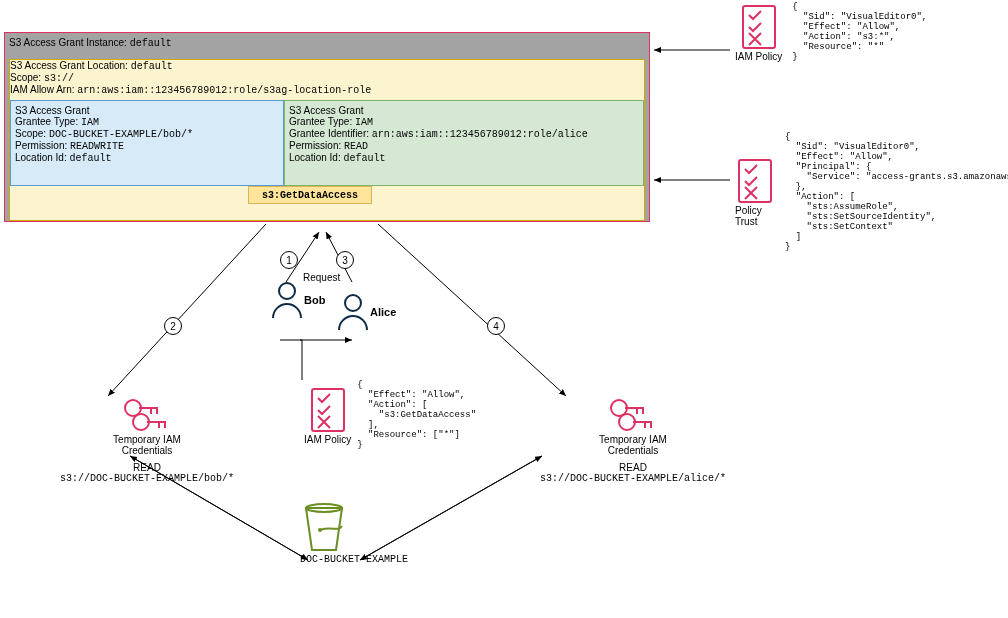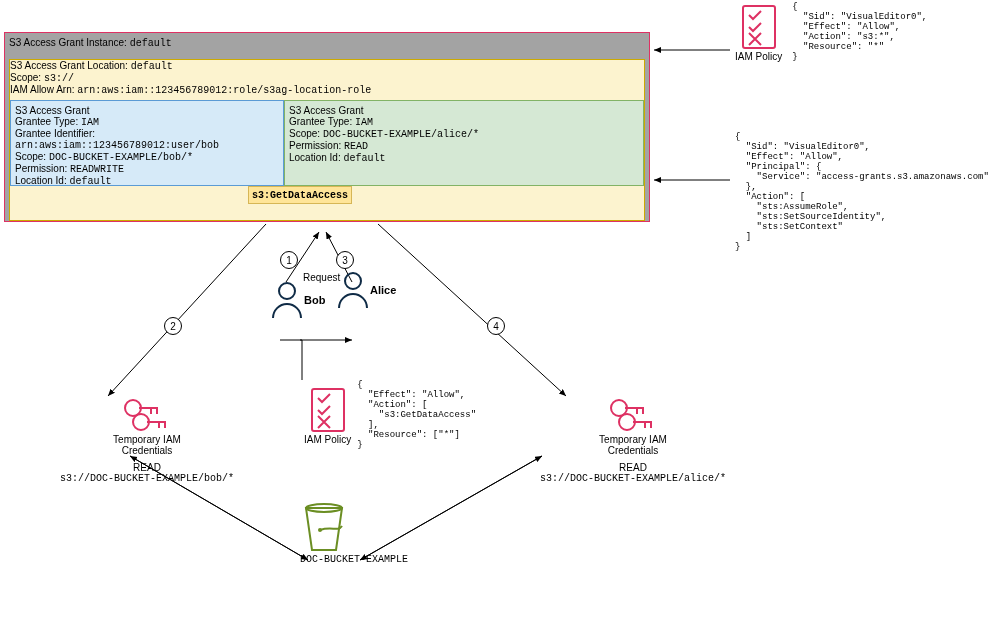--- a/index.html
+++ b/index.html
@@ -5,30 +5,30 @@
   * { box-sizing: border-box; margin: 0; padding: 0; }
   body { font-family: Arial, sans-serif; font-size: 10px; background: #fff; width: 1008px; height: 618px; position: relative; }
   .mono { font-family: "Courier New", monospace; }
   .ws-pre { white-space: pre; }
 
   .outer-box { position: absolute; left: 4px; top: 32px; width: 646px; height: 190px; border: 1px solid #de3163; background: #a3a3a3; padding: 4px; }
   .loc-box { border: 1px solid #ccaa00; background: #fcf3cf; margin-top: 10px; height: 162px; }
   .grants-row { display: flex; margin-top: 4px; height: 86px; }
   .grant-blue { border: 1px solid #5b9bd5; background: #d6eaf8; flex: 0 0 274px; padding: 4px; }
   .grant-green { border: 1px solid #82b366; background: #d5e8d4; flex: 1; padding: 4px; }
-  .gda { margin-top: 0; width: 104px; height: 18px; border: 1px solid #d6b656; background: #ffe599; display: flex; align-items: center; justify-content: center; font-weight: bold; margin-left: 238px; text-align: center; }
+  .gda { margin-top: 0; width: 124px; height: 18px; border: 1px solid #d6b656; background: #ffe599; display: flex; align-items: center; justify-content: center; font-weight: bold; margin-left: 238px; text-align: center; }
 
   .iam-policy-top { position: absolute; left: 735px; top: 2px; display: flex; align-items: center; gap: 10px; }
   .iam-policy-bot { position: absolute; left: 735px; top: 132px; display: flex; align-items: center; gap: 10px; }
 
   .policy-icon-block { display: flex; flex-direction: column; align-items: center; font-size: 10px; }
 
   .user { position: absolute; display: flex; align-items: center; font-size: 11px; font-weight: bold; }
   .user.bob { left: 270px; top: 280px; }
-  .user.alice { left: 336px; top: 270px; justify-content: center; }
+  .user.alice { left: 336px; top: 292px; justify-content: center; }
 
   .mid-policy { position: absolute; left: 304px; top: 380px; display: flex; align-items: center; gap: 6px; }
 
   .creds { position: absolute; display: flex; flex-direction: column; align-items: center; font-size: 10px; }
   .creds.left { left: 60px; top: 394px; }
   .creds.right { left: 540px; top: 394px; }
 
   .read-label { text-align: center; font-size: 10px; }
 
   .bucket { position: absolute; left: 300px; top: 500px; display: flex; flex-direction: column; align-items: flex-start; font-size: 10px; }
@@ -71,29 +71,28 @@
     <div>
       <span>Scope:</span> <span class="mono">s3://</span>
     </div>
     <div>
       <span>IAM Allow Arn:</span> <span class="mono">arn:aws:iam::123456789012:role/s3ag-location-role</span>
     </div>
     <div class="grants-row">
       <div class="grant-blue">
         <div>S3 Access Grant</div>
         <div><span>Grantee Type:</span> <span class="mono">IAM</span></div>
-        <div><span>Grantee Identifier:</span> <span class="mono">arn:aws:iam::123456789012:user/bob</span></div>
         <div><span>Scope:</span> <span class="mono">DOC-BUCKET-EXAMPLE/bob/*</span></div>
         <div><span>Permission:</span> <span class="mono">READWRITE</span></div>
         <div><span>Location Id:</span> <span class="mono">default</span></div>
       </div>
       <div class="grant-green">
         <div>S3 Access Grant</div>
         <div><span>Grantee Type:</span> <span class="mono">IAM</span></div>
-        <div><span>Scope:</span> <span class="mono">DOC-BUCKET-EXAMPLE/alice/*</span></div>
+        <div><span>Grantee Identifier:</span> <span class="mono">arn:aws:iam::123456789012:role/alice</span></div>
         <div><span>Permission:</span> <span class="mono">READ</span></div>
         <div><span>Location Id:</span> <span class="mono">default</span></div>
       </div>
     </div>
     <div class="gda mono">s3:GetDataAccess</div>
   </div>
 </div>
 
 <div class="iam-policy-top">
   <div class="policy-icon-block">
@@ -107,20 +106,29 @@
   </div>
   <div class="mono ws-pre" style="font-size:9px;">{
   "Sid": "VisualEditor0",
   "Effect": "Allow",
   "Action": "s3:*",
   "Resource": "*"
 }</div>
 </div>
 
 <div class="iam-policy-bot">
+  <div class="policy-icon-block">
+    <svg width="40" height="48">
+        <rect x="4" y="3" width="32" height="42" rx="2" fill="none" stroke="#de3163" stroke-width="2"></rect>
+        <path d="M10 12 l4 4 l8 -8" fill="none" stroke="#de3163" stroke-width="2"></path>
+        <path d="M10 24 l4 4 l8 -8" fill="none" stroke="#de3163" stroke-width="2"></path>
+        <path d="M10 30 l12 12 M10 42 l12 -12" stroke="#de3163" stroke-width="2"></path>
+      </svg>
+    <div>Policy Trust</div>
+  </div>
   <div class="mono ws-pre" style="font-size:9px;">{
   "Sid": "VisualEditor0",
   "Effect": "Allow",
   "Principal": {
     "Service": "access-grants.s3.amazonaws.com"
   },
   "Action": [
     "sts:AssumeRole",
     "sts:SetSourceIdentity",
     "sts:SetContext"

